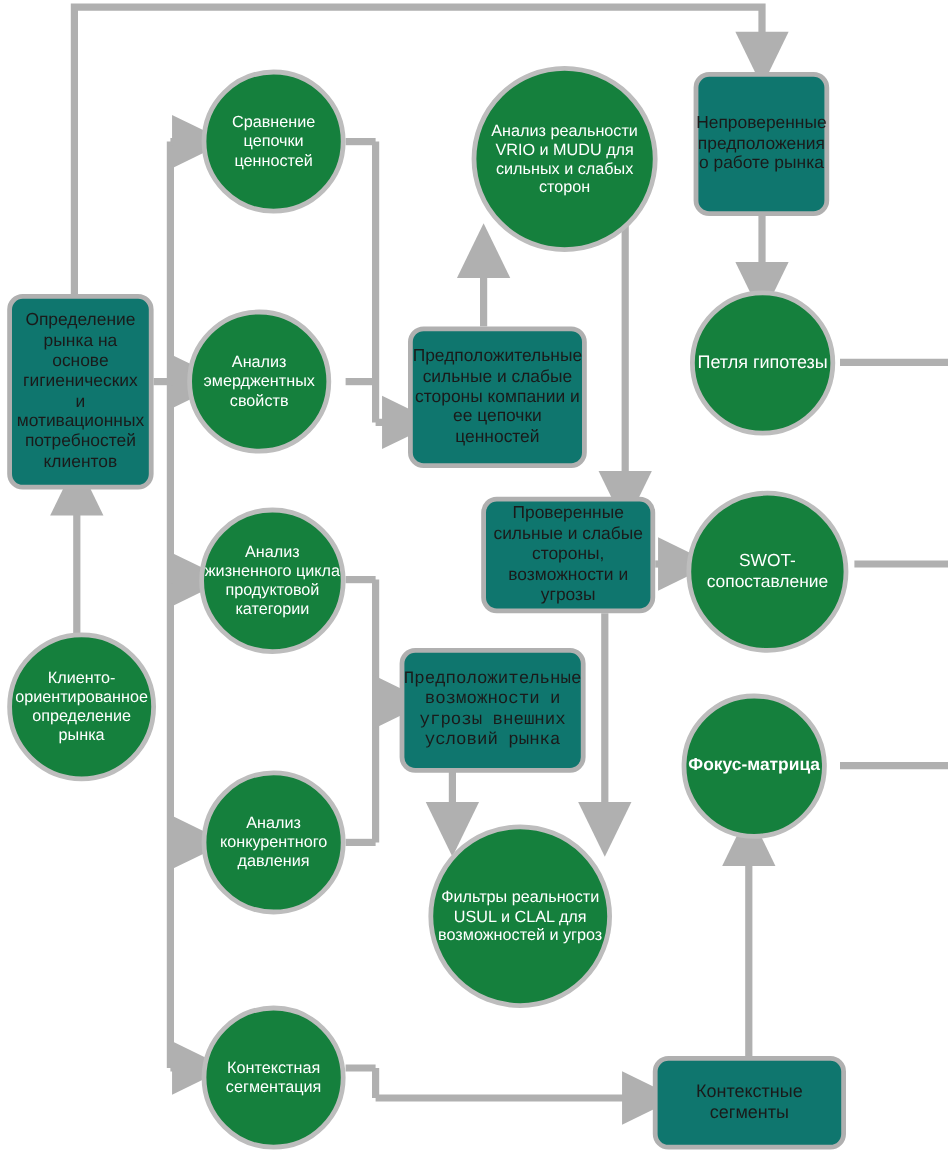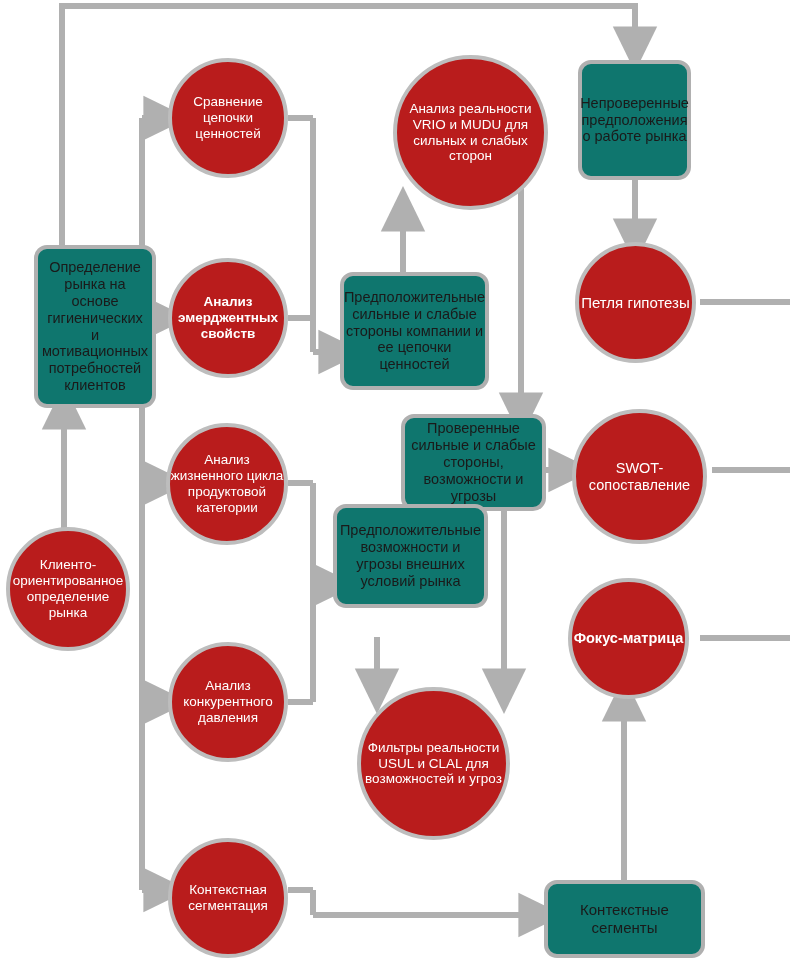--- a/index.html
+++ b/index.html
@@ -10,21 +10,21 @@
 
   .node{position:absolute;display:flex;align-items:center;justify-content:center;
         text-align:center;box-sizing:border-box;}
   .node .lbl{display:block;line-height:1.17;}
 
   
   .boxn{background:#0f766e;border:4px solid #b0b0b0;border-radius:13px;color:#1a1a1a;}
   .boxn .lbl{padding:0 5px;}
 
   
-  .circn{background:#b91c1c;border:4px solid #bdbdbd;border-radius:50%;color:#ffffff;}
+  .circn{background:#15803d;border:4px solid #bdbdbd;border-radius:50%;color:#ffffff;}
 
   .fs13{font-size:13.5px;}
   .fs14{font-size:14.5px;}
   .fs15{font-size:15px;}
 </style>
 </head>
 <body>
 
 <div id="stage">
 
@@ -75,33 +75,33 @@
       <path d="M635,180 L635,240" marker-end="url(#ah)"></path>
 
       <path d="M624,886 L624,700" marker-end="url(#ah)"></path>
 
       <path d="M700,302 L790,302"></path>
       <path d="M712,470 L790,470"></path>
       <path d="M700,638 L790,638"></path>
     </g>
   </svg>
 
-  <div class="node boxn fs14" style="left:6px;top:245px;width:122px;height:163px;margin-left:28px;">
+  <div class="node boxn fs14" style="left:6px;top:245px;width:122px;height:163px;">
     <span class="lbl">Определение рынка на основе гигиенических и мотивационных потребностей клиентов</span>
   </div>
 
   <div class="node circn fs13" style="left:6px;top:527px;width:124px;height:124px;">
     <span class="lbl">Клиенто-ориентированное определение рынка</span>
   </div>
 
   <div class="node circn fs13" style="left:168px;top:58px;width:120px;height:120px;">
     <span class="lbl">Сравнение цепочки ценностей</span>
   </div>
 
-  <div class="node circn fs13" style="left:168px;top:258px;width:120px;height:120px;font-weight:bold;">
+  <div class="node circn fs13" style="left:156px;top:258px;width:120px;height:120px;">
     <span class="lbl">Анализ эмерджентных свойств</span>
   </div>
 
   <div class="node circn fs13" style="left:166px;top:423px;width:122px;height:122px;">
     <span class="lbl">Анализ жизненного цикла продуктовой категории</span>
   </div>
 
   <div class="node circn fs13" style="left:168px;top:642px;width:120px;height:120px;">
     <span class="lbl">Анализ конкурентного давления</span>
   </div>
@@ -115,21 +115,21 @@
   </div>
 
   <div class="node boxn fs14" style="left:340px;top:272px;width:149px;height:118px;">
     <span class="lbl">Предположительные сильные и слабые стороны компании и ее цепочки ценностей</span>
   </div>
 
   <div class="node boxn fs14" style="left:401px;top:414px;width:145px;height:97px;">
     <span class="lbl">Проверенные сильные и слабые стороны, возможности и угрозы</span>
   </div>
 
-  <div class="node boxn fs14" style="left:333px;top:504px;width:155px;height:104px;">
+  <div class="node boxn fs14" style="left:333px;top:540px;width:155px;height:104px;font-family:Liberation Mono, monospace;">
     <span class="lbl">Предположительные возможности и угрозы внешних условий рынка</span>
   </div>
 
   <div class="node circn fs13" style="left:357px;top:687px;width:153px;height:153px;">
     <span class="lbl">Фильтры реальности USUL и CLAL для возможностей и угроз</span>
   </div>
 
   <div class="node boxn fs14" style="left:578px;top:60px;width:113px;height:120px;">
     <span class="lbl">Непроверенные предположения о работе рынка</span>
   </div>

